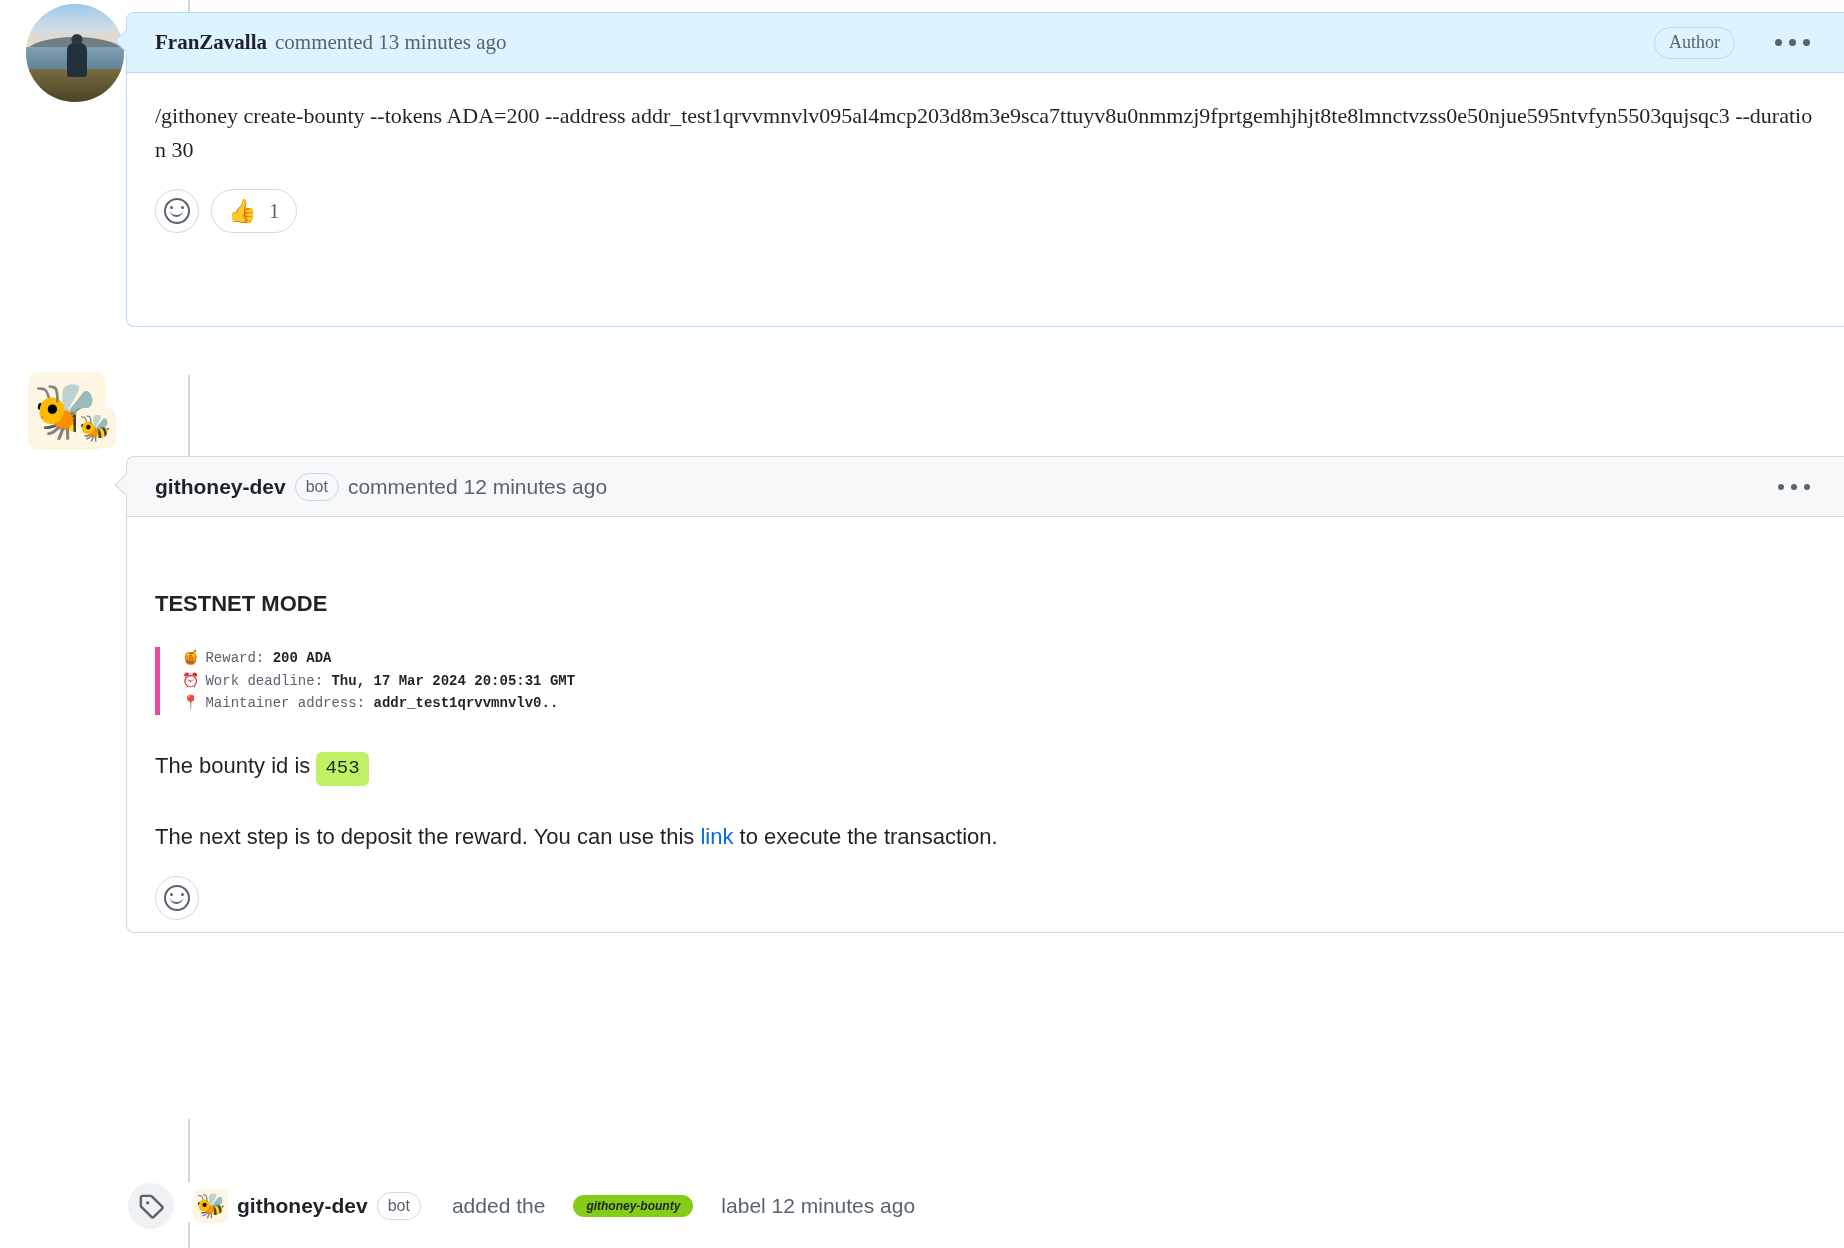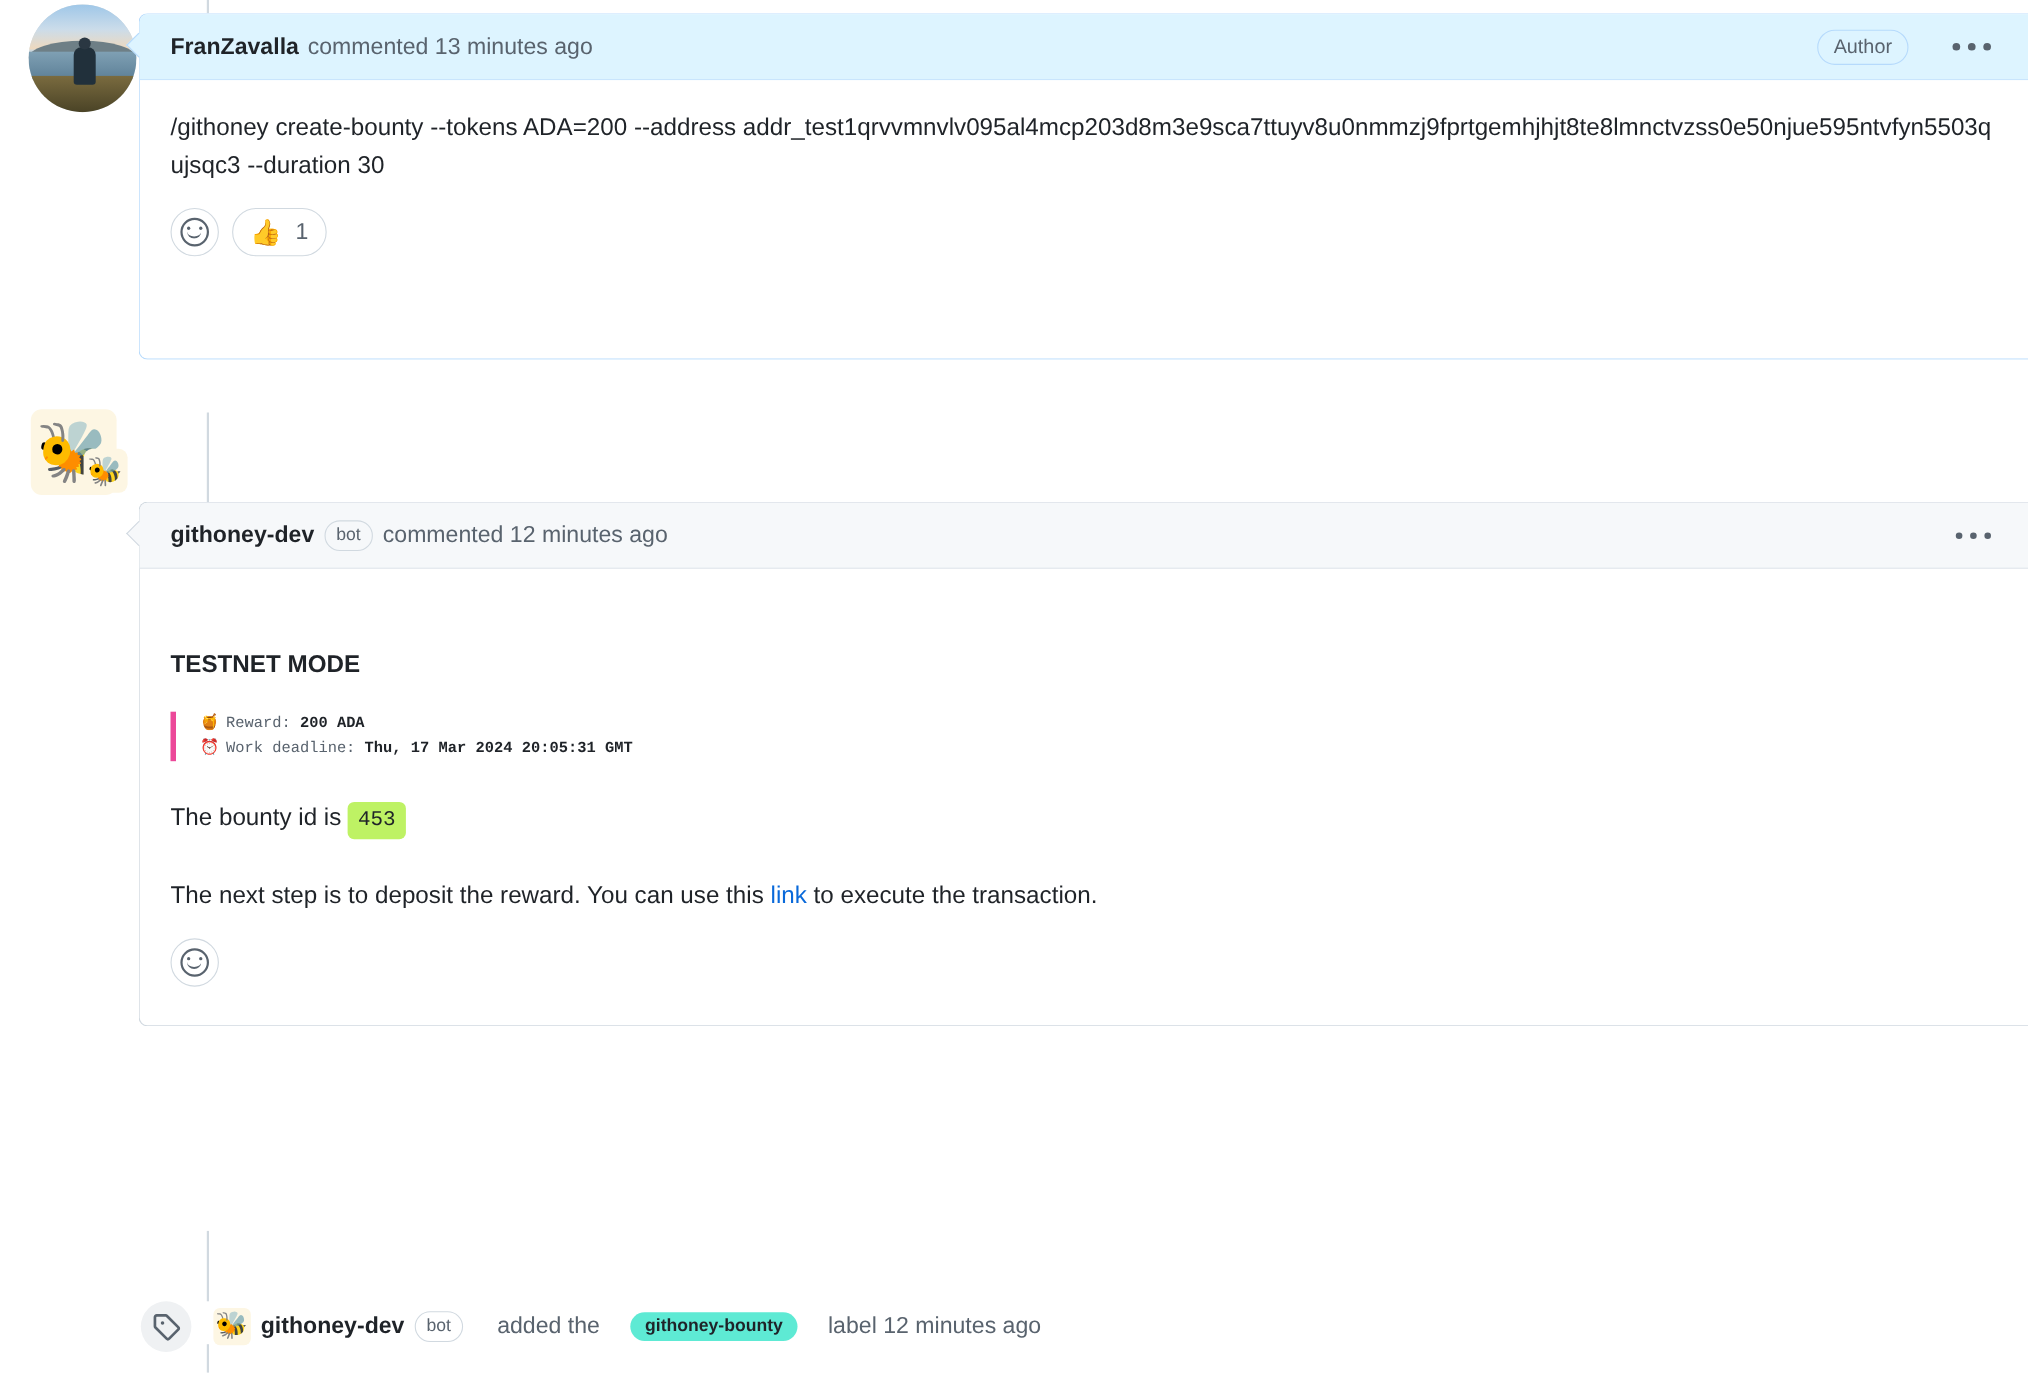--- a/index.html
+++ b/index.html
@@ -88,21 +88,21 @@
   .comment {
     position: absolute;
     left: 126px;
     right: 0;
     border: 1px solid #d1d9e0;
     border-radius: 8px 0 0 8px;
     border-right: none;
     background: #ffffff;
     overflow: visible;
   }
-  .comment-1 { top: 12px; height: 315px; border-color: #b6dafc; }
+  .comment-1 { top: 12px; height: 315px; border-color: #b6dafc; font-family: Liberation Serif, serif; }
   .comment-2 { top: 456px; height: 477px; }
 
   .c-header {
     position: relative;
     height: 60px;
     display: flex;
     align-items: center;
     padding: 0 30px 0 28px;
     border-radius: 7px 0 0 0;
     font-size: 21px;
@@ -273,27 +273,28 @@
     border-radius: 6px;
     background: #fdf6e3;
     display: flex; align-items: center; justify-content: center;
     font-size: 24px; line-height: 1;
     margin-right: 9px;
   }
   .event-user { font-weight: bold; color: #1f2328; }
   .event-text { margin: 0 22px; }
   .label-chip {
     display: inline-flex; align-items: center;
-    background: #5eead4;
+    background: #84cc16;
     border-radius: 14px;
     padding: 4px 13px;
-    font-size: 16px;
+    font-size: 12px;
     font-weight: bold;
     color: #1f2328;
     margin: 0 6px;
+    font-style: italic;
   }
 </style>
 </head>
 <body>
 
 <div class="page">
 
   <div class="rail rail-top"></div>
   <div class="rail rail-mid"></div>
   <div class="rail rail-bottom"></div>
@@ -367,20 +368,24 @@
 
       <blockquote class="md-quote">
         <div>
           <span class="emo">🍯</span><span>Reward:</span>
           <b>200 ADA</b>
         </div>
         <div>
           <span class="emo">⏰</span><span>Work deadline:</span>
           <b>Thu, 17 Mar 2024 20:05:31 GMT</b>
         </div>
+        <div>
+          <span class="emo">📍</span><span>Maintainer address:</span>
+          <b>addr_test1qrvvmnvlv0..</b>
+        </div>
       </blockquote>
 
       <p class="md-p">
         <span>The bounty id is</span>
         <span class="code-chip">453</span>
       </p>
 
       <p class="md-p">
         <span>The next step is to deposit the reward. You can use this</span>
         <a class="md-link">link</a>

